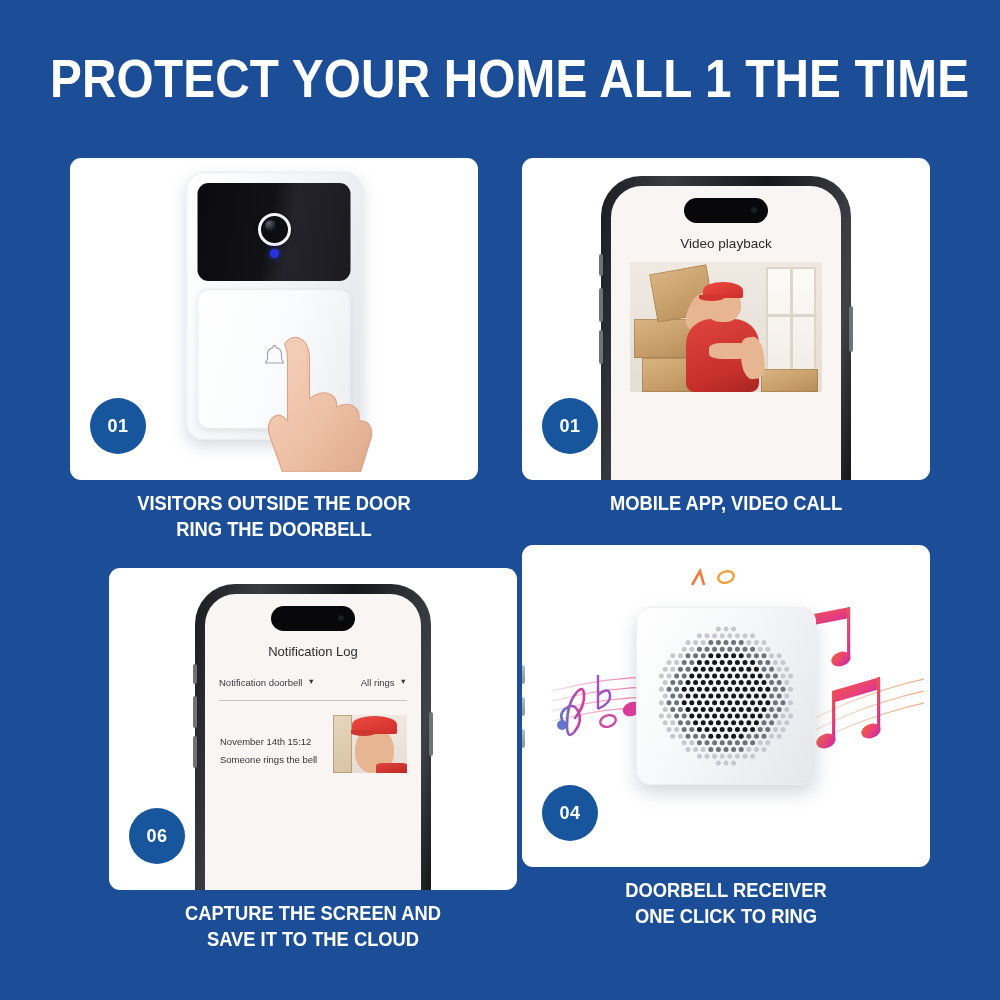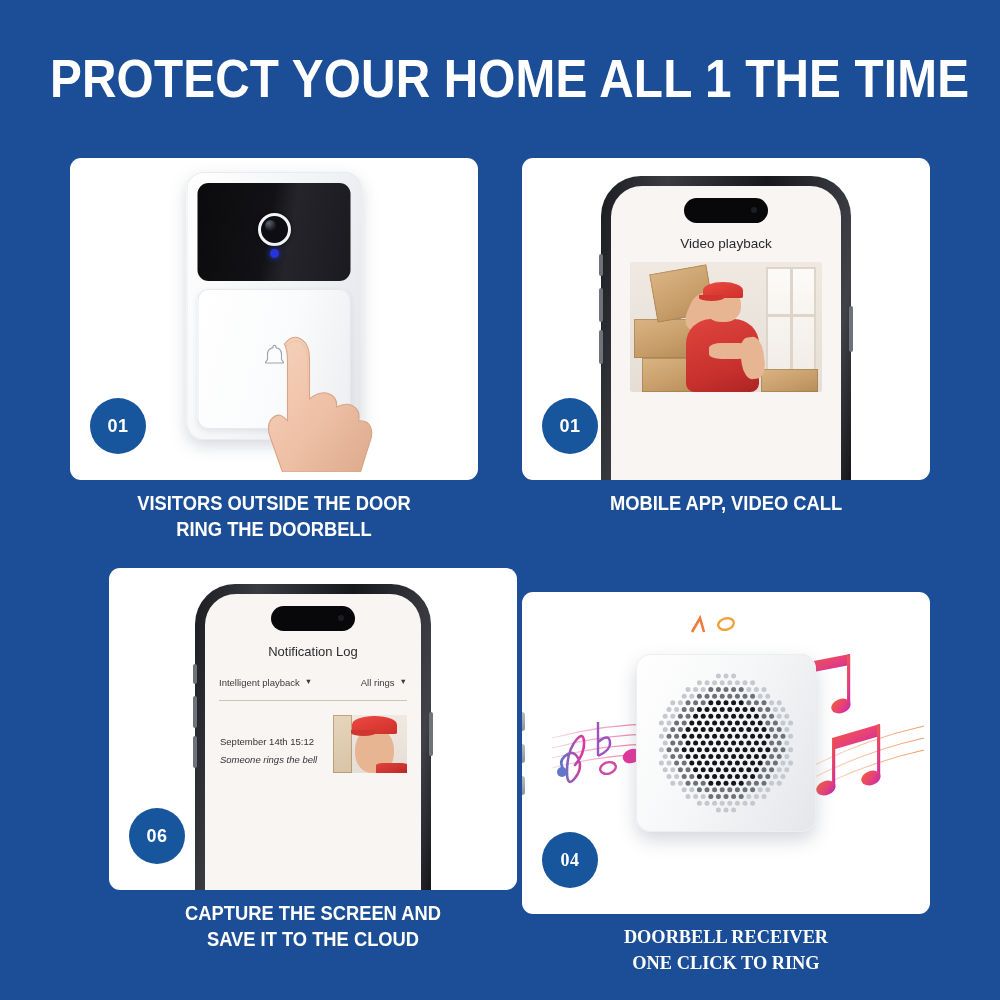--- a/index.html
+++ b/index.html
@@ -19,21 +19,21 @@
     transform:scaleX(0.90);transform-origin:50% 50%;
     white-space:nowrap;
   }
 
   
   .grid{position:absolute;left:70px;top:158px;width:860px;height:800px;}
   .cell{position:absolute;width:408px;height:390px;}
   .cell.c1{left:0;top:0;}
   .cell.c2{left:452px;top:0;}
   .cell.c3{left:0;top:410px;margin-left:39px;}
-  .cell.c4{left:452px;top:434px;font-family:Liberation Serif, serif;}
+  .cell.c4{left:452px;top:387px;}
 
   .card{
     position:absolute;left:0;top:0;width:408px;height:322px;
     background:#ffffff;border-radius:11px;overflow:hidden;
   }
   .badge{
     position:absolute;left:20px;bottom:26px;
     width:56px;height:56px;border-radius:50%;
     background:#17559c;color:#fff;
     display:flex;align-items:center;justify-content:center;
@@ -155,21 +155,21 @@
   }
   .p3-filters{
     position:absolute;left:14px;right:14px;top:80px;height:16px;
     display:flex;justify-content:space-between;align-items:center;
     font-size:9.5px;color:#3a3a3e;
   }
   .p3-filters .f{display:flex;align-items:center;gap:5px;}
   .caret{font-size:7.5px;line-height:1;color:#3a3a3e;}
   .p3-rule{position:absolute;left:14px;right:14px;top:106px;height:1px;background:#c9c4bd;}
   .p3-time{position:absolute;left:15px;top:142px;font-size:9.5px;color:#33333a;}
-  .p3-msg{position:absolute;left:15px;top:160px;font-size:9.5px;color:#33333a;font-style:italic;}
+  .p3-msg{position:absolute;left:15px;top:160px;font-size:9.5px;color:#33333a;}
   .p3-thumb{
     position:absolute;right:14px;top:121px;width:74px;height:58px;overflow:hidden;background:#ece2d6;
   }
 
   
   .rc-wrap{position:absolute;left:0;top:0;width:408px;height:322px;}
   .rc-body{
     position:absolute;left:50%;transform:translateX(-50%);top:62px;
     width:180px;height:178px;border-radius:15px;
     background:linear-gradient(115deg,#ffffff 0%,#f6f7f8 45%,#e4e6ea 100%);
@@ -279,32 +279,32 @@
           <div class="side-btn l" style="top:152px;height:32px;"></div>
           <div class="side-btn r" style="top:128px;height:44px;"></div>
 
           <div class="screen">
             <div class="notch"></div>
 
             <div class="p3-title">Notification Log</div>
 
             <div class="p3-filters">
               <div class="f">
-                <span>Intelligent playback</span>
+                <span>Notification doorbell</span>
                 <span class="caret">▼</span>
               </div>
               <div class="f">
                 <span>All rings</span>
                 <span class="caret">▼</span>
               </div>
             </div>
 
             <div class="p3-rule"></div>
 
-            <div class="p3-time">September 14th 15:12</div>
+            <div class="p3-time">November 14th 15:12</div>
             <div class="p3-msg">Someone rings the bell</div>
 
             <div class="p3-thumb">
               <div class="dm">
                 <div class="wall"></div>
                 <div class="box" style="left:0%;top:0%;width:26%;height:100%;background:linear-gradient(160deg,#e6d6bd,#d8c4a6);"></div>
                 <div class="head" style="left:30%;top:22%;width:52%;height:78%;"></div>
                 <div class="cap" style="left:26%;top:2%;width:60%;height:30%;"></div>
                 <div class="capbrim" style="left:24%;top:26%;width:34%;height:11%;"></div>
                 <div class="torso" style="left:58%;top:82%;width:44%;height:20%;border-radius:20% 20% 0 0;"></div>

